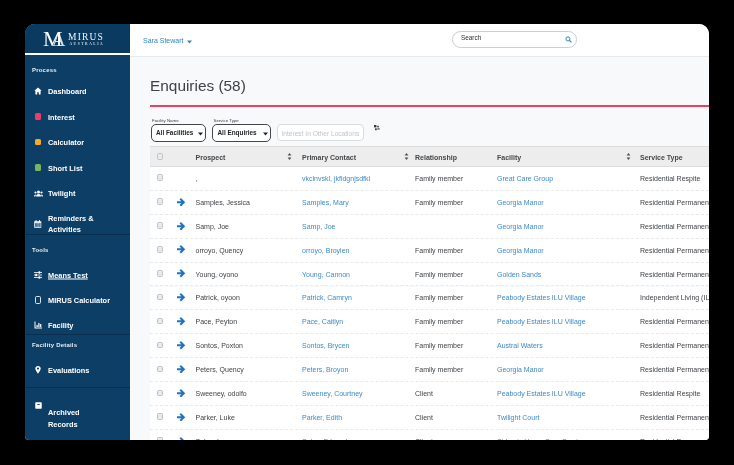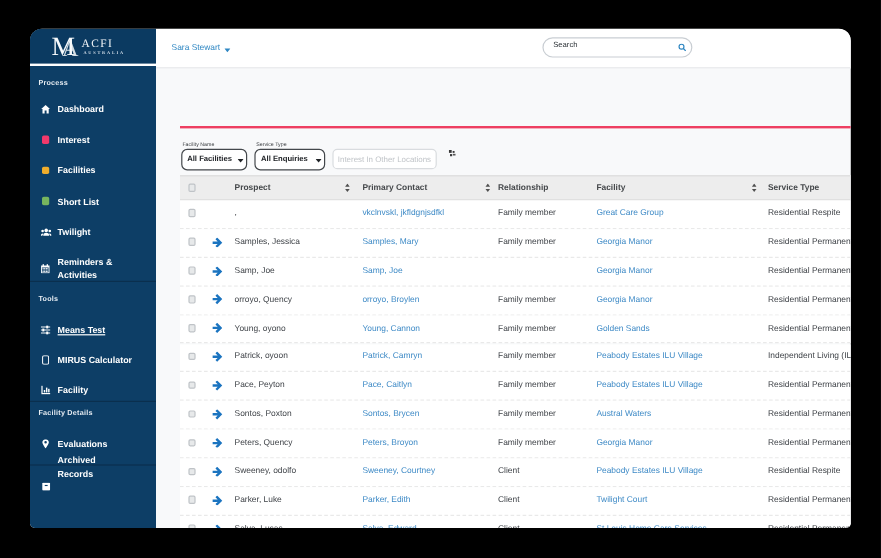--- a/index.html
+++ b/index.html
@@ -9,42 +9,42 @@
 .nav{color:#fff;font-weight:bold;font-size:7.4px}
 .hdiv{position:absolute;left:0;width:105px;height:1px;background:#0a2f4e}
 </style></head><body>
 <div id="win">
 <div class="abs" style="left:0;top:0;width:105px;height:416px;background:#0d3e66"></div>
 <div class="abs" style="left:0;top:0;width:105px;height:31px;background:#0b3a61;border-bottom:2px solid #fff"></div>
 <svg class="abs" style="left:18px;top:3px" width="26" height="22" viewBox="0 0 26 22">
 <text x="0" y="19" font-family="Liberation Serif,serif" font-size="22" fill="#f7fafc">M</text>
 <text x="8.7" y="19.3" font-family="Liberation Serif,serif" font-size="19" fill="#f7fafc" fill-opacity="0.85">A</text>
 </svg>
-<div class="abs" style="left:43px;top:8px;color:#f2f5f8;font-family:'Liberation Serif',serif;font-size:9.5px;letter-spacing:1.2px">ACFI</div>
+<div class="abs" style="left:43px;top:8px;color:#f2f5f8;font-family:'Liberation Serif',serif;font-size:9.5px;letter-spacing:1.2px">MIRUS</div>
 <div class="abs" style="left:44.5px;top:18px;color:#cfdbe6;font-family:'Liberation Serif',serif;font-size:3.6px;letter-spacing:1.5px;font-weight:bold">AUSTRALIA</div>
 <div class="abs lbl" style="left:7px;top:43px">Process</div>
 <div class="abs lbl" style="left:7px;top:223px">Tools</div>
 <div class="abs lbl" style="left:7px;top:318px">Facility Details</div>
 <div class="hdiv" style="top:210px"></div>
 <div class="hdiv" style="top:310px"></div>
 <div class="hdiv" style="top:363px"></div>
 <div class="abs" style="left:8px;top:67px;width:10px;height:0;display:flex;align-items:center;justify-content:center">
       <svg width="8" height="8" viewBox="0 0 16 16">
         <path d="M8 1 L15.3 7.6 H13.2 V15 H9.6 V10.3 H6.4 V15 H2.8 V7.6 H0.7 Z" fill="#fff"></path>
       </svg>
     </div>
 <div class="abs nav" style="left:23px;top:67px;transform:translateY(-50%);text-align:right;">Dashboard</div>
 <div class="abs" style="left:8px;top:92.5px;width:10px;height:0;display:flex;align-items:center;justify-content:center">
       <div style="width:6.5px;height:6.5px;border-radius:1.5px;background:#f2396b"></div>
     </div>
 <div class="abs nav" style="left:23px;top:92.5px;transform:translateY(-50%);">Interest</div>
 <div class="abs" style="left:8px;top:118px;width:10px;height:0;display:flex;align-items:center;justify-content:center">
       <div style="width:6.5px;height:6.5px;border-radius:1.5px;background:#efad2c"></div>
     </div>
-<div class="abs nav" style="left:23px;top:118px;transform:translateY(-50%);">Facilities</div>
+<div class="abs nav" style="left:23px;top:118px;transform:translateY(-50%);">Calculator</div>
 <div class="abs" style="left:8px;top:143.5px;width:10px;height:0;display:flex;align-items:center;justify-content:center">
       <div style="width:6.5px;height:6.5px;border-radius:1.5px;background:#77b55e"></div>
     </div>
 <div class="abs nav" style="left:23px;top:143.5px;transform:translateY(-50%);">Short List</div>
 <div class="abs" style="left:8px;top:169px;width:10px;height:0;display:flex;align-items:center;justify-content:center">
       <svg width="9" height="7" viewBox="0 0 18 14">
         <circle cx="9" cy="4" r="3" fill="#fff"></circle>
         <path d="M4 13 q0-5 5-5 t5 5 z" fill="#fff"></path>
         <circle cx="3" cy="5" r="2.2" fill="#fff"></circle>
         <path d="M0 13 q0-4 3.4-4 l1 .8 q-1.8 1.4-1.8 3.2 z" fill="#fff"></path>
@@ -111,32 +111,33 @@
         <path d="M6 0 C2.7 0 0.6 2.3 0.6 5.2 C0.6 8.6 6 15.5 6 15.5 C6 15.5 11.4 8.6 11.4 5.2 C11.4 2.3 9.3 0 6 0 Z M6 7.3 A2.1 2.1 0 1 1 6 3.1 A2.1 2.1 0 0 1 6 7.3 Z" fill="#fff"></path>
       </svg>
     </div>
 <div class="abs nav" style="left:23px;top:346px;transform:translateY(-50%);">Evaluations</div>
 <div class="abs" style="left:8px;top:381.5px;width:10px;height:0;display:flex;align-items:center;justify-content:center">
       <svg width="7" height="7" viewBox="0 0 14 14">
         <rect x="0.5" y="0.5" width="13" height="13" rx="1.5" fill="#fff"></rect>
         <rect x="4.6" y="4.2" width="4.8" height="1.9" fill="#0d3e66"></rect>
       </svg>
     </div>
-<div class="abs nav" style="left:23px;top:365px;transform:translateY(-50%);line-height:11.5px;">Archived<br>Records</div>
+<div class="abs nav" style="left:23px;top:394px;transform:translateY(-50%);line-height:11.5px;">Archived<br>Records</div>
 <div class="abs" style="left:105px;top:0;width:579px;height:33px;background:#fff;border-bottom:1px solid #e6e8ea"></div>
 <div class="abs" style="left:118px;top:12.5px;color:#2f87c3;font-size:7px">Sara Stewart</div>
 <svg class="abs" style="left:162px;top:15.5px" width="5" height="4" viewBox="0 0 5 4">
       <path d="M0 0.5 H5 L2.5 3.5 Z" fill="#2f87c3"></path>
     </svg>
 <div class="abs" style="left:427px;top:6.5px;width:125px;height:17px;border:1px solid #c9ced3;border-radius:9px;background:#fff"></div>
 <div class="abs" style="left:436px;top:10px;color:#2b3136;font-size:6.4px">Search</div>
 <svg class="abs" style="left:540px;top:11.5px" width="7" height="7" viewBox="0 0 12 12">
       <circle cx="5" cy="5" r="3.5" fill="none" stroke="#2e86c1" stroke-width="1.7"></circle>
       <line x1="7.7" y1="7.7" x2="11" y2="11" stroke="#2e86c1" stroke-width="1.9"></line>
     </svg>
+<div class="abs" style="left:125px;top:52.5px;color:#3f4245;font-size:15.4px">Enquiries (58)</div>
 <div class="abs" style="left:125px;top:81px;width:559px;height:1.5px;background:#ee3f61"></div>
 <div class="abs" style="left:127px;top:93.5px;color:#3a3d40;font-size:4.4px">Facility Name</div>
 <div class="abs" style="left:188.5px;top:93.5px;color:#3a3d40;font-size:4.4px">Service Type</div>
 <div class="abs" style="left:126px;top:100px;width:55px;height:17.6px;background:#fff;border:1.2px solid #43474b;border-radius:5px"></div>
 <div class="abs" style="left:131px;top:105px;color:#202327;font-size:6.4px;font-weight:bold">All Facilities</div>
 <svg class="abs" style="left:172.5px;top:107.5px" width="5" height="4" viewBox="0 0 5 4">
       <path d="M0 0.5 H5 L2.5 3.5 Z" fill="#202327"></path>
     </svg>
 <div class="abs" style="left:187.2px;top:100px;width:59px;height:17.6px;background:#fff;border:1.2px solid #43474b;border-radius:5px"></div>
 <div class="abs" style="left:192.5px;top:105px;color:#202327;font-size:6.4px;font-weight:bold">All Enquiries</div>

